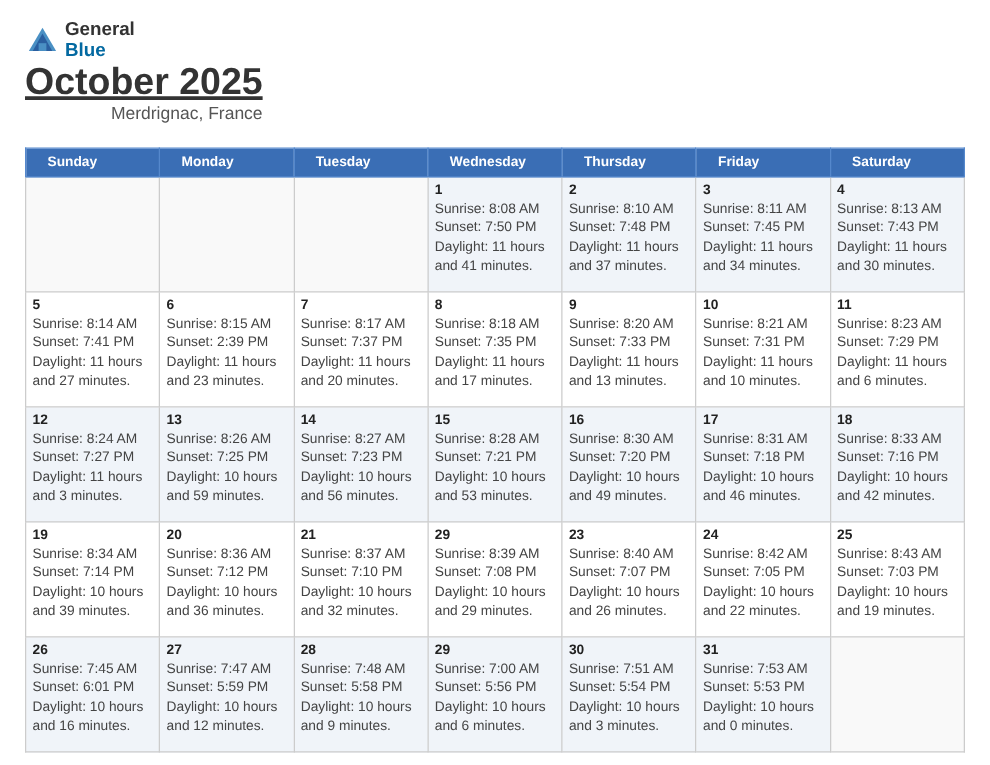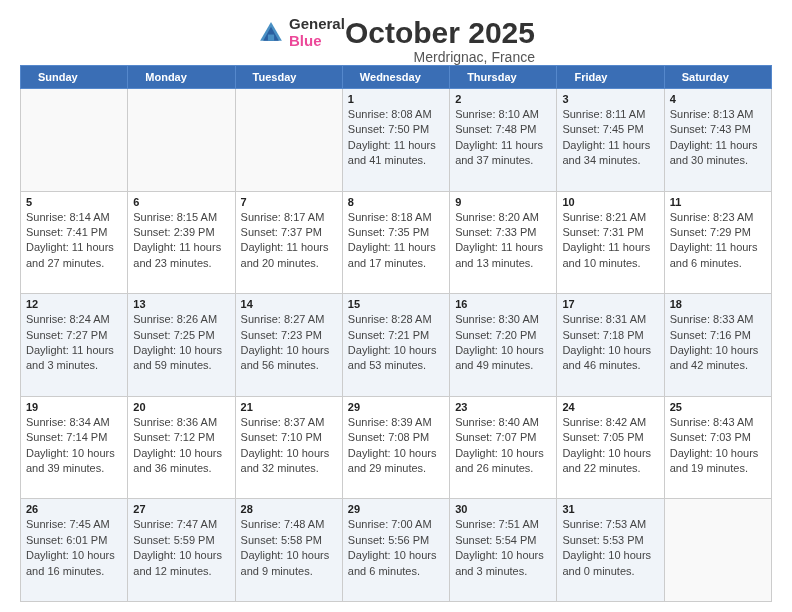--- a/index.html
+++ b/index.html
@@ -14,54 +14,56 @@
       width: 792px;
       height: 612px;
       padding: 16px 20px 10px 20px;
       display: flex;
       flex-direction: column;
     }
     .header {
       display: flex;
       justify-content: center;
       align-items: flex-start;
-      margin-bottom: 0;
+      margin-bottom: 20px;
+      flex-direction: column;
     }
     .logo {
       display: flex;
       align-items: center;
       gap: 4px;
     }
     .logo-text {
       display: flex;
       flex-direction: column;
       line-height: 1.1;
     }
     .logo-general {
       font-size: 15px;
       font-weight: bold;
       color: #333;
     }
     .logo-blue {
       font-size: 15px;
       font-weight: bold;
-      color: #ec4899;
+      color: #0369a1;
     }
     .logo-icon {
       width: 28px;
       height: 28px;
     }
     .title-block {
       text-align: right;
     }
     .month-title {
       font-size: 30px;
       font-weight: bold;
       color: #333;
       line-height: 1.1;
+      text-decoration: underline;
     }
     .location {
       font-size: 14px;
       color: #555;
     }
     .calendar {
       flex: 1;
       border: 1px solid #ccc;
       border-collapse: collapse;
       width: 100%;

